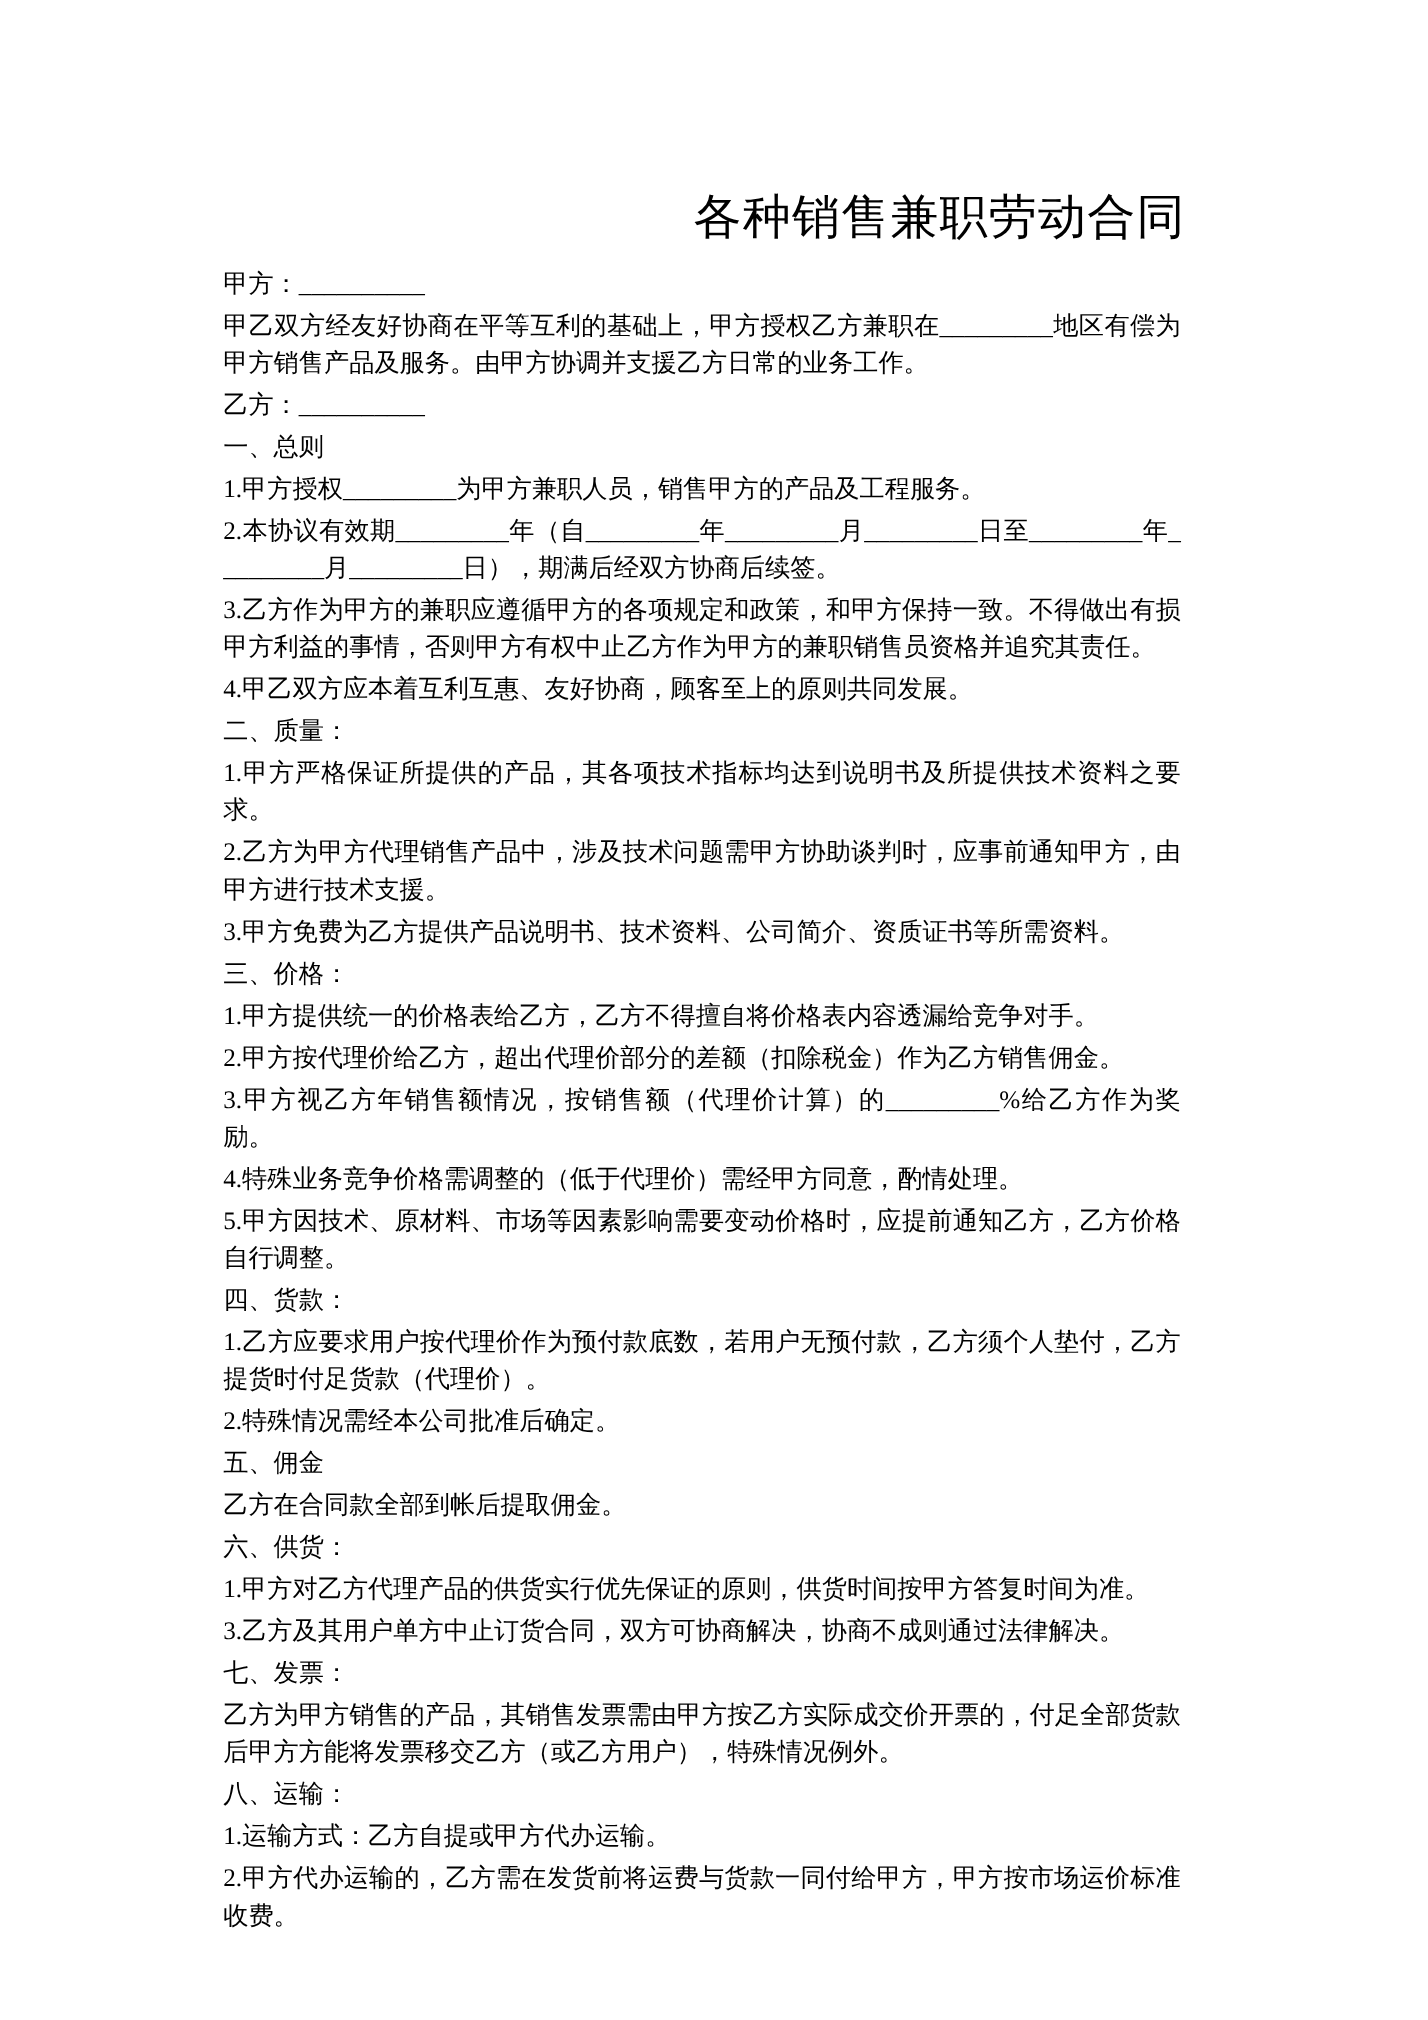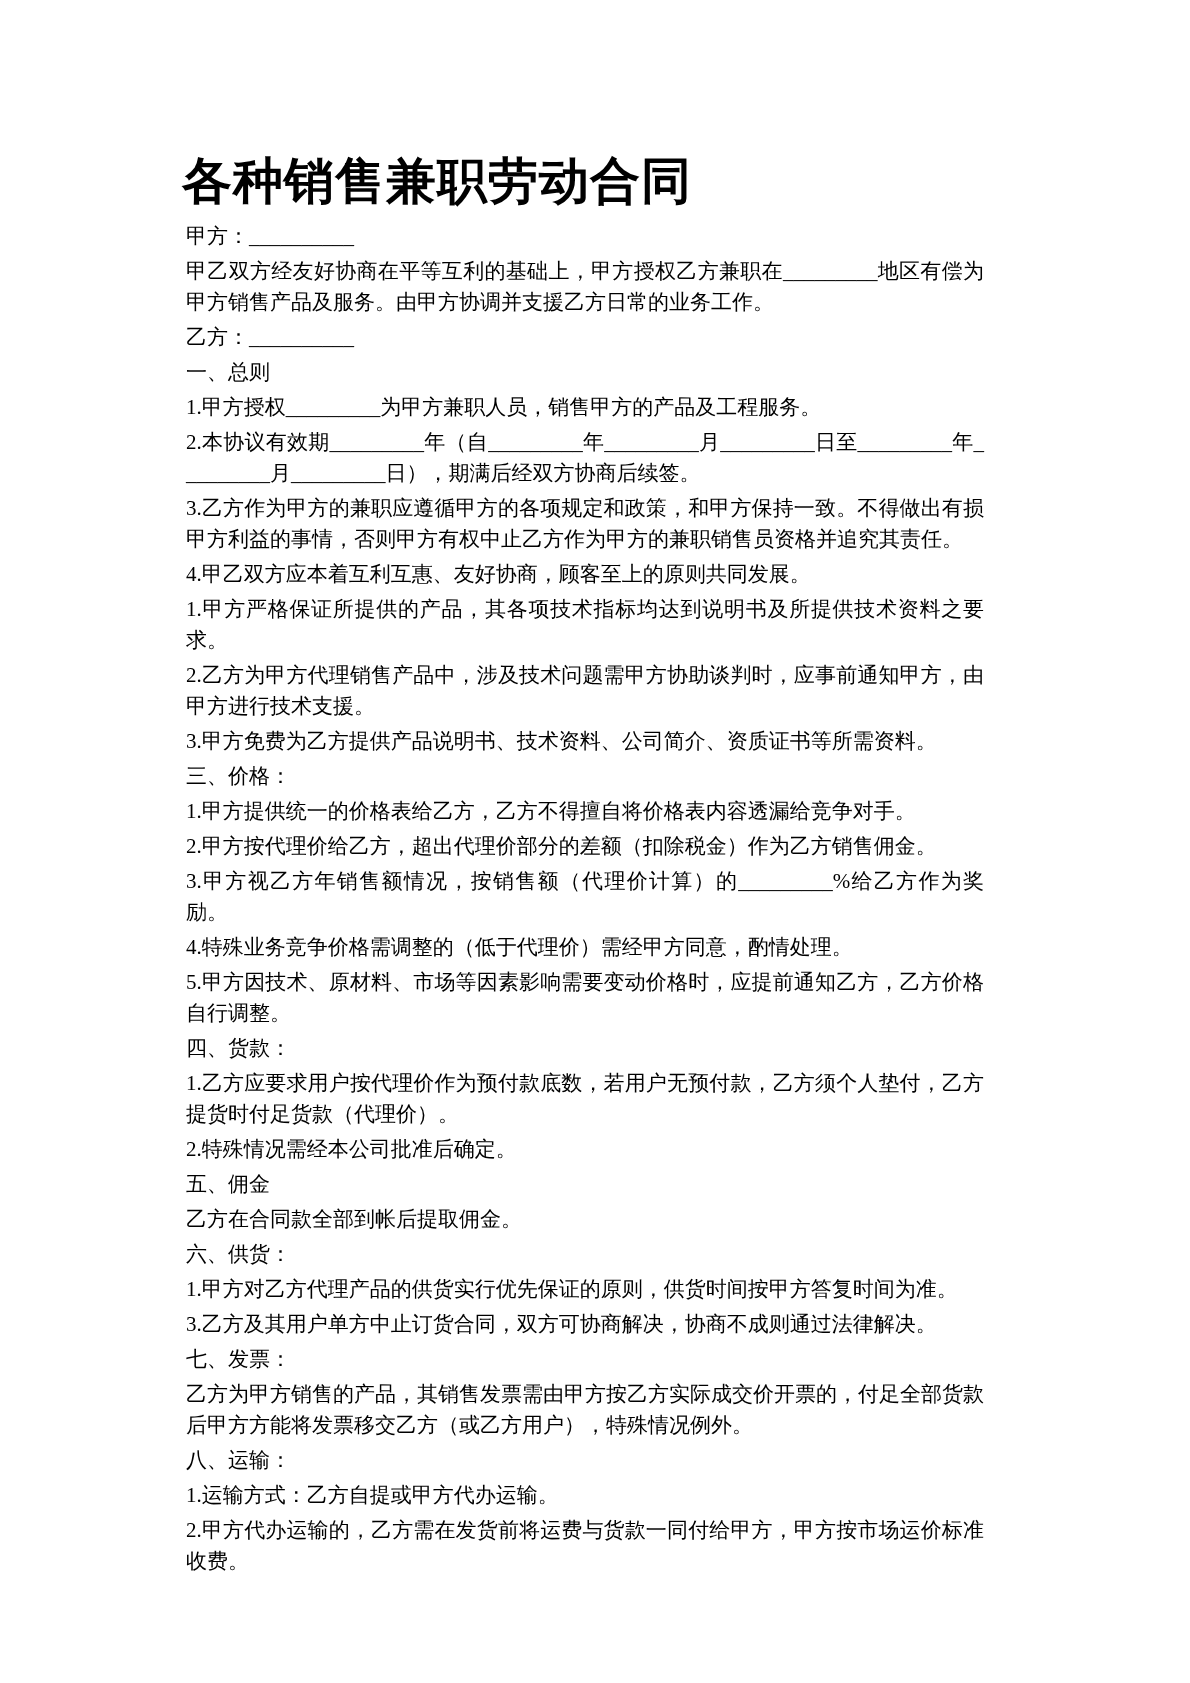--- a/index.html
+++ b/index.html
@@ -15,24 +15,24 @@
     color: #000000;
     overflow: hidden;
   }
   .page {
     box-sizing: border-box;
     width: 1190px;
     height: 1683px;
     padding: 155px 202px 0 182px;
   }
   .doc-title {
-    font-size: 50px;
+    font-size: 40px;
     line-height: 52px;
-    font-weight: 700;
-    text-align: left;
+    font-weight: 400;
+    text-align: right;
     letter-spacing: 1px;
     margin: 0 0 14px 0;
   }
   .doc-body {
     font-size: 21px;
     line-height: 31px;
     text-align: justify;
     word-break: break-all;
   }
   .doc-body p {
@@ -53,20 +53,21 @@
 
     <div>
       <p>一、总则</p>
       <p>1.甲方授权_________为甲方兼职人员，销售甲方的产品及工程服务。</p>
       <p>2.本协议有效期_________年（自_________年_________月_________日至_________年_________月_________日），期满后经双方协商后续签。</p>
       <p>3.乙方作为甲方的兼职应遵循甲方的各项规定和政策，和甲方保持一致。不得做出有损甲方利益的事情，否则甲方有权中止乙方作为甲方的兼职销售员资格并追究其责任。</p>
       <p>4.甲乙双方应本着互利互惠、友好协商，顾客至上的原则共同发展。</p>
     </div>
 
     <div>
+      <p>二、质量：</p>
       <p>1.甲方严格保证所提供的产品，其各项技术指标均达到说明书及所提供技术资料之要求。</p>
       <p>2.乙方为甲方代理销售产品中，涉及技术问题需甲方协助谈判时，应事前通知甲方，由甲方进行技术支援。</p>
       <p>3.甲方免费为乙方提供产品说明书、技术资料、公司简介、资质证书等所需资料。</p>
     </div>
 
     <div>
       <p>三、价格：</p>
       <p>1.甲方提供统一的价格表给乙方，乙方不得擅自将价格表内容透漏给竞争对手。</p>
       <p>2.甲方按代理价给乙方，超出代理价部分的差额（扣除税金）作为乙方销售佣金。</p>
       <p>3.甲方视乙方年销售额情况，按销售额（代理价计算）的_________%给乙方作为奖励。</p>

